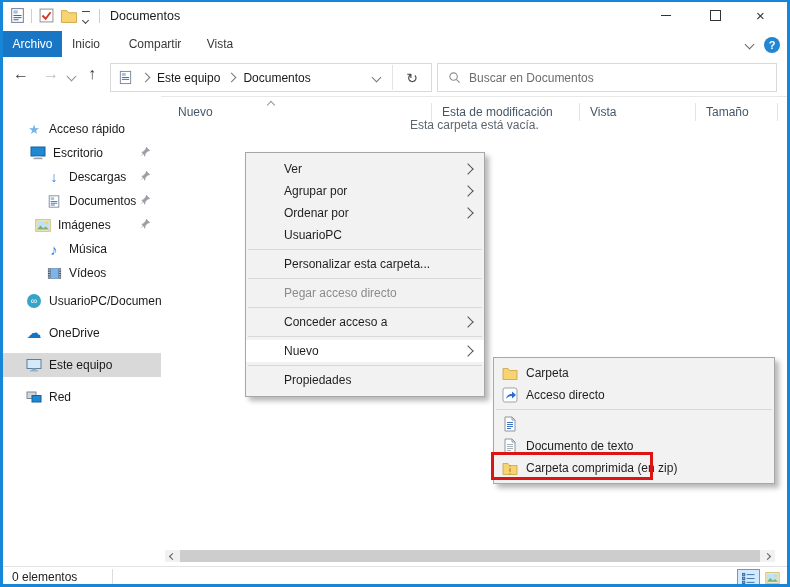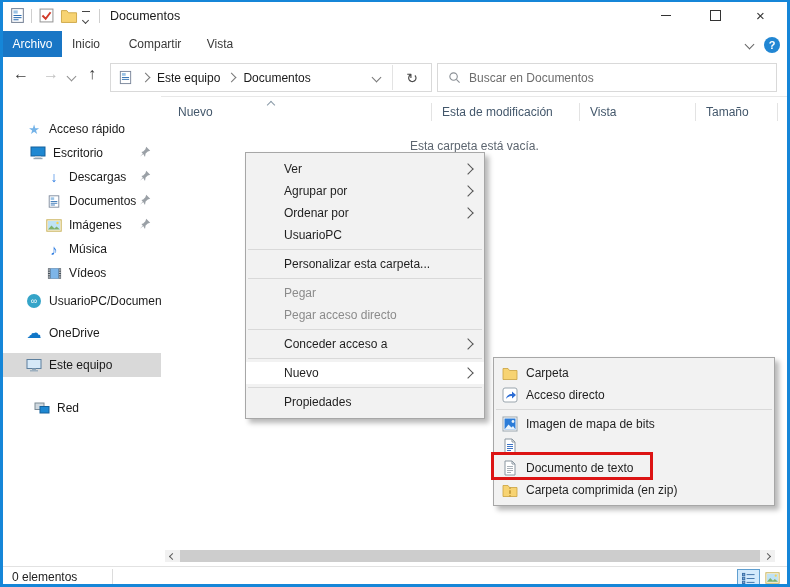--- a/index.html
+++ b/index.html
@@ -200,21 +200,21 @@
           <line x1="4.2" y1="10" x2="11.8" y2="10" stroke="#2f6fb2"></line>
           <line x1="4.2" y1="12" x2="9" y2="12" stroke="#2f6fb2"></line>
         </svg>
     </span>
     <span>Documentos</span>
     <svg class="pin" width="12" height="12" viewBox="0 0 12 12">
         <path d="M7.2.8l4 4-2.4.6L6.6 7.6 6 11 4.2 8 1 10.8 3.8 7.6 2.4 6l1.8-.6L6.4 3.2z" fill="#9aa0a6"></path>
       </svg>
   </div>
 
-  <div class="srow" style="top:117px;padding-left:42px">
+  <div class="srow" style="top:117px;padding-left:31px">
     <span class="sic">
       <svg width="16" height="13" viewBox="0 0 16 13">
           <rect x=".8" y=".8" width="14.4" height="11.4" fill="#fbf6e3" stroke="#c9b25a"></rect>
           <rect x="2" y="2" width="12" height="8.5" fill="#bfe2f5"></rect>
           <path d="M2 10.5l3.5-4 3 3 2-2 3.5 3z" fill="#7fb069"></path>
           <circle cx="11.5" cy="4" r="1.2" fill="#f6d353"></circle>
         </svg>
     </span>
     <span>Imágenes</span>
     <svg class="pin" width="12" height="12" viewBox="0 0 12 12">
@@ -264,21 +264,21 @@
     <span class="sic">
       <svg width="16" height="14" viewBox="0 0 16 14">
           <rect x="1" y="1.5" width="14" height="9" fill="#d6e9f8" stroke="#5c7f9e"></rect>
           <rect x="6" y="10.5" width="4" height="1.6" fill="#8fa6b8"></rect>
           <rect x="4" y="12.2" width="8" height="1.2" fill="#8fa6b8"></rect>
         </svg>
     </span>
     <span>Este equipo</span>
   </div>
 
-  <div class="srow" style="top:300px;padding-left:30px">
+  <div class="srow" style="top:289px;padding-left:22px">
     <span class="sic">
       <svg width="16" height="14" viewBox="0 0 16 14">
           <rect x="1" y="2" width="9" height="6.5" fill="#cfd8df" stroke="#7c8b96"></rect>
           <rect x="6" y="5.5" width="9" height="6.5" fill="#1e88d2" stroke="#14619c"></rect>
         </svg>
     </span>
     <span>Red</span>
   </div>
 </div>
 
@@ -293,41 +293,40 @@
     <span>Vista</span>
   </div>
 <div class="abs colhdr" style="left:696px;width:82px;padding-left:10px;box-sizing:border-box">
     <span>Tamaño</span>
   </div>
 <div class="abs hdrsep" style="left:431px"></div>
 <div class="abs hdrsep" style="left:579px"></div>
 <div class="abs hdrsep" style="left:695px"></div>
 <div class="abs hdrsep" style="left:777px"></div>
 
-<div class="abs emptymsg" style="left:410px;top:139px">Esta carpeta está vacía.</div>
+<div class="abs emptymsg" style="left:410px;top:118px">Esta carpeta está vacía.</div>
 
 <div class="abs hscroll">
   <span class="scrollarrow">
       <span class="chev l" style="width:4px;height:4px;border-width:1.4px"></span>
     </span>
   <span class="thumb"></span>
   <span class="scrollarrow">
       <span class="chev r" style="width:4px;height:4px;border-width:1.4px"></span>
     </span>
 </div>
 
 <div class="abs menu" style="left:245px;top:152px;width:240px">
   <div class="mitem"><span>Ver</span><span class="chev r big sub"></span></div>
   <div class="mitem"><span>Agrupar por</span><span class="chev r big sub"></span></div>
   <div class="mitem"><span>Ordenar por</span><span class="chev r big sub"></span></div>
   <div class="mitem"><span>UsuarioPC</span></div>
   <div class="msep"></div>
   <div class="mitem"><span>Personalizar esta carpeta...</span></div>
   <div class="msep"></div>
-  <div class="mitem dis"><span>Pegar</span></div>
   <div class="mitem dis"><span>Pegar acceso directo</span></div>
   <div class="msep"></div>
   <div class="mitem"><span>Conceder acceso a</span><span class="chev r big sub"></span></div>
   <div class="msep"></div>
   <div class="mitem hl"><span>Nuevo</span><span class="chev r big sub"></span></div>
   <div class="msep"></div>
   <div class="mitem"><span>Propiedades</span></div>
 </div>
 
 <div class="abs menu" style="left:493px;top:357px;width:282px;padding:4px 0">
@@ -338,29 +337,20 @@
     <span>Carpeta</span>
   </div>
   <div class="smitem">
     <svg class="smic" viewBox="0 0 16 16">
         <rect x="1" y="1" width="14" height="14" rx="2" fill="#fff" stroke="#9aa5ad"></rect>
         <path d="M4 12c.5-3 2.5-5 6-5V4.6L14 8l-4 3.4V9c-2.8 0-4.6 1-6 3z" fill="#2b6cd4"></path>
       </svg>
     <span>Acceso directo</span>
   </div>
   <div class="msep"></div>
-  <div class="smitem">
-    <svg class="smic" viewBox="0 0 16 16">
-        <rect x="1" y="1" width="14" height="14" fill="#fff" stroke="#9aa5ad"></rect>
-        <rect x="2.5" y="2.5" width="11" height="11" fill="#2b7cd8"></rect>
-        <path d="M2.5 13.5l4-5 3 3 1.5-1.5 2.5 3.5z" fill="#eaf3fb"></path>
-        <circle cx="11" cy="5.5" r="1.4" fill="#eaf3fb"></circle>
-      </svg>
-    <span>Imagen de mapa de bits</span>
-  </div>
   <div class="smitem">
     <svg class="smic" viewBox="0 0 16 16">
         <path d="M3 1h7l3 3v11H3z" fill="#fff" stroke="#8a96a0"></path>
         <path d="M10 1v3h3" fill="none" stroke="#8a96a0"></path>
         <line x1="5" y1="6.5" x2="11" y2="6.5" stroke="#3d74c6"></line>
         <line x1="5" y1="8.5" x2="11" y2="8.5" stroke="#3d74c6"></line>
         <line x1="5" y1="10.5" x2="11" y2="10.5" stroke="#3d74c6"></line>
         <line x1="5" y1="12.5" x2="9" y2="12.5" stroke="#3d74c6"></line>
       </svg>
   </div>

